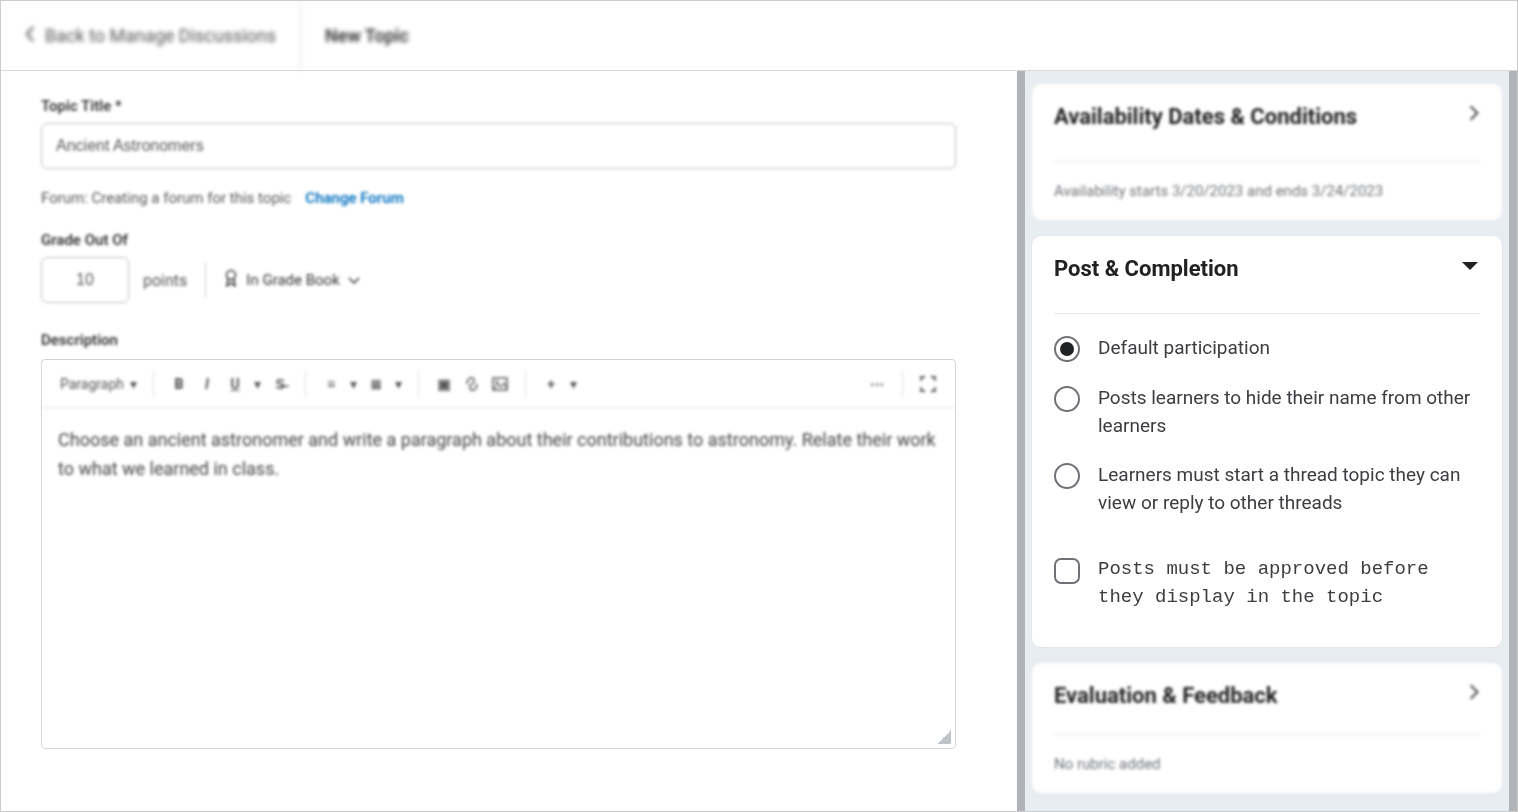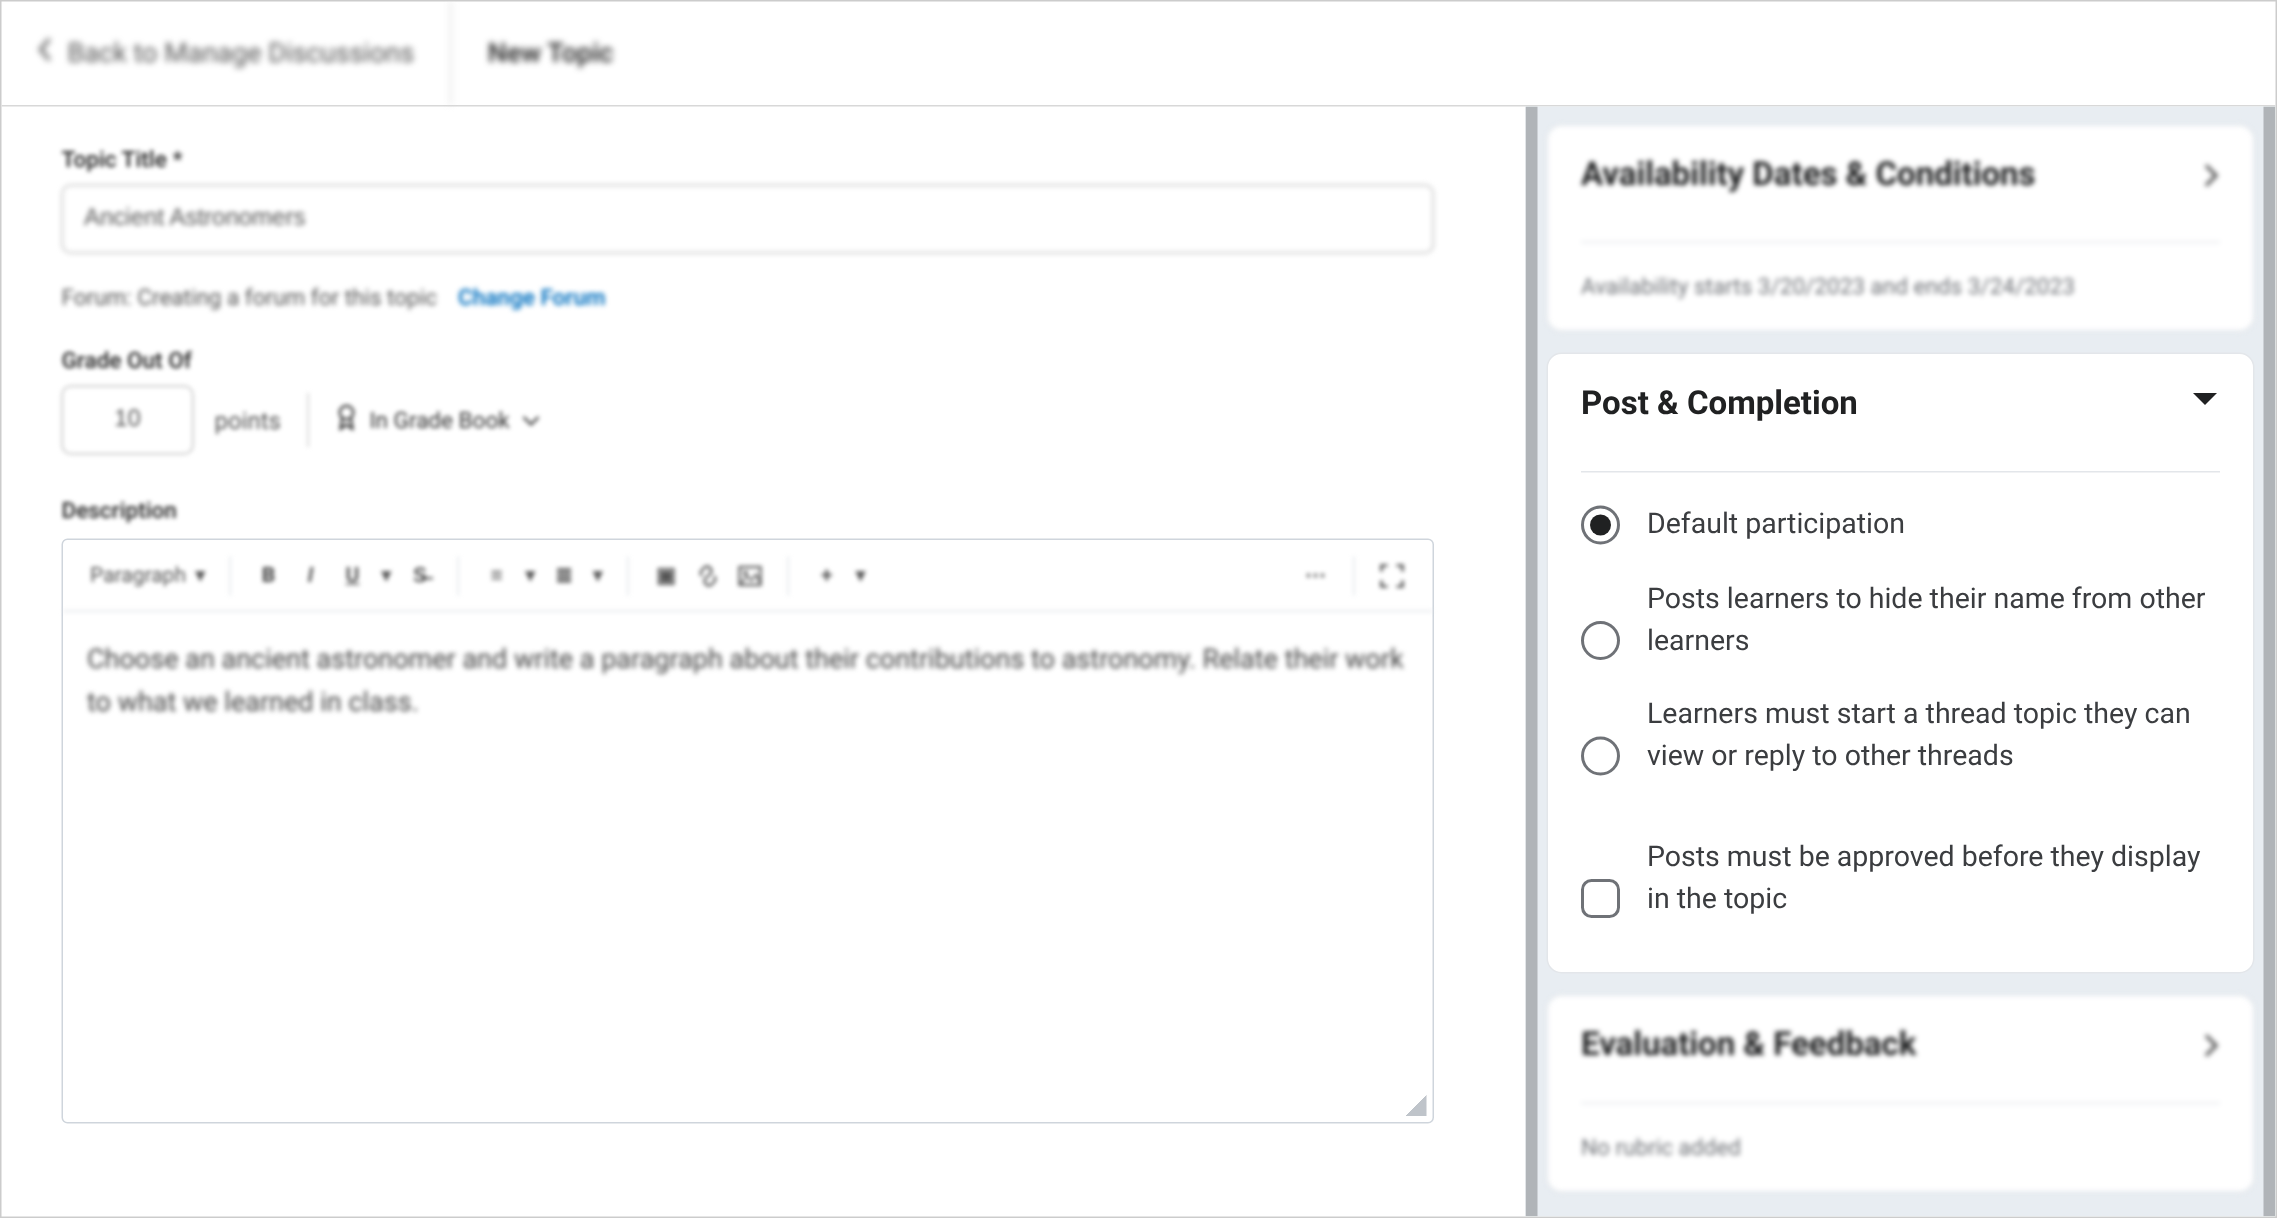--- a/index.html
+++ b/index.html
@@ -198,45 +198,44 @@
   .panel {
     background: #fff;
     border-radius: 10px;
     border: 1px solid #e3e6ea;
     padding: 20px 22px;
   }
   .panel.blurred { filter: blur(1.8px); }
   .panel-header {
     display: flex;
     justify-content: space-between;
-    align-items: center;
     font-size: 22px;
     font-weight: 700;
     color: #202122;
     padding-bottom: 16px;
     margin-bottom: 16px;
     cursor: pointer;
   }
   .panel-divider {
     border-top: 1px solid #e3e6ea;
     margin-bottom: 20px;
   }
   .panel-body-text {
     color: #6f7277;
     font-size: 15px;
     margin-top: 6px;
   }
   .caret-down svg { width: 20px; height: 20px; fill: #202122; }
   .radio-row, .check-row {
     display: flex;
-    align-items: flex-end;
+    align-items: flex-start;
     gap: 18px;
     margin-bottom: 22px;
   }
-  .radio-row:last-child, .check-row:last-child { margin-bottom: 16px; }
+  .radio-row:last-child, .check-row:last-child { margin-bottom: 16px; font-family: Liberation Mono, monospace; }
   .radio-outer {
     flex: 0 0 26px;
     width: 26px;
     height: 26px;
     border: 2px solid #6f7277;
     border-radius: 50%;
     display: flex;
     align-items: center;
     justify-content: center;
     margin-top: 2px;

